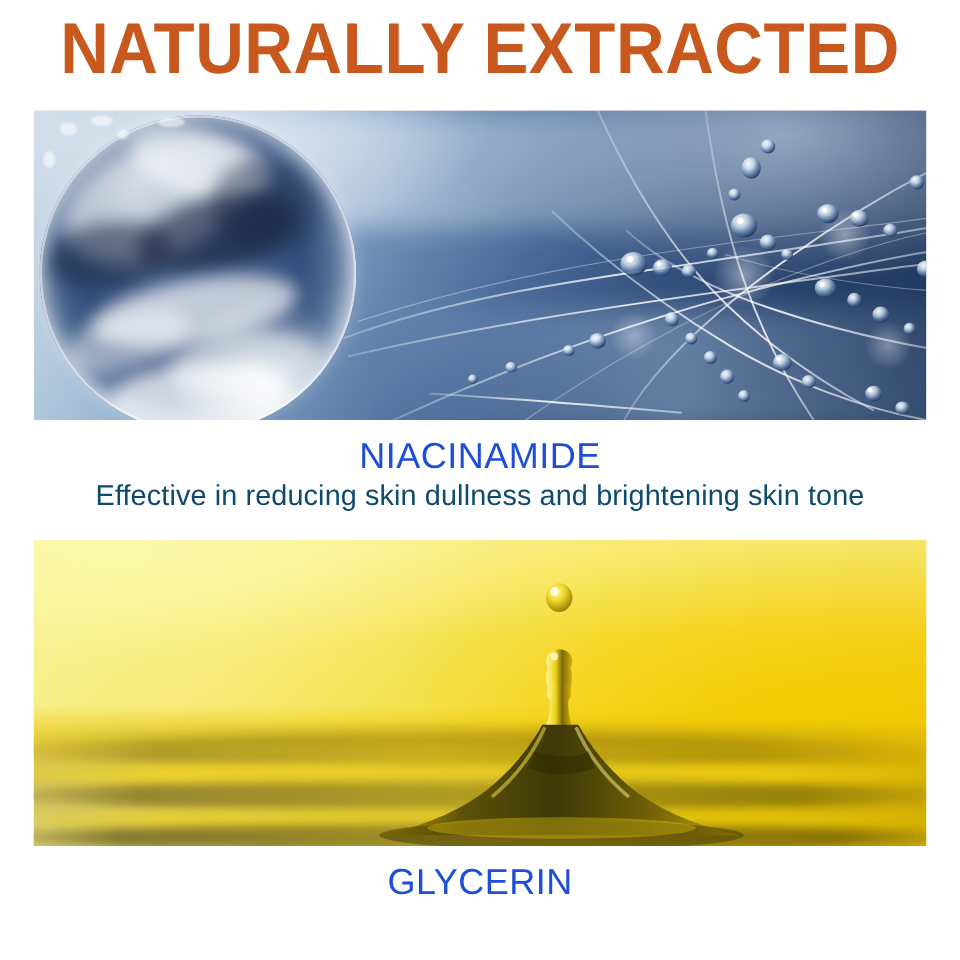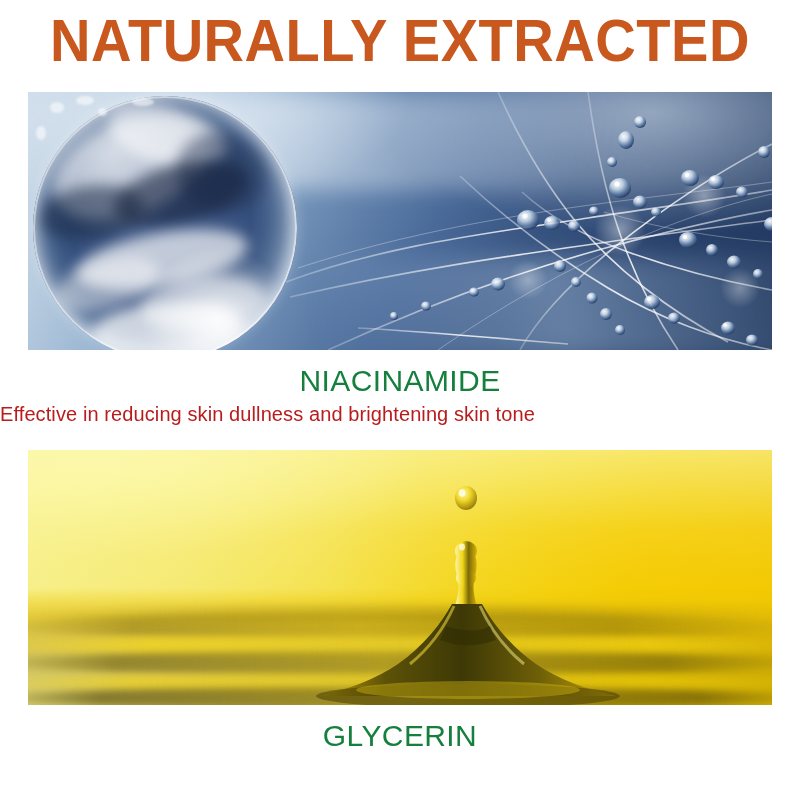--- a/index.html
+++ b/index.html
@@ -56,30 +56,31 @@
     overflow: hidden;
   }
   .photo-glycerin { height: 255px; }
 
   .ing-name {
     text-align: center;
     font-family: "Liberation Sans", sans-serif;
     font-weight: normal;
     font-size: 30px;
     line-height: 34px;
-    color: #15803d;
+    color: #1d4ed8;
     margin-top: 14px;
     letter-spacing: 0.4px;
   }
   .ing-desc {
+    text-align: center;
     font-family: "Liberation Sans", sans-serif;
     font-weight: normal;
-    font-size: 20px;
+    font-size: 24px;
     line-height: 24px;
-    color: #b91c1c;
+    color: #0c4a6e;
     margin-top: 4px;
     letter-spacing: 0.1px;
   }
 
   
   .water-scene {
     position: absolute;
     inset: 0;
     background:
       radial-gradient(ellipse 60% 80% at 84% 8%,  rgba(215,228,240,0.55) 0%, rgba(215,228,240,0) 60%),

